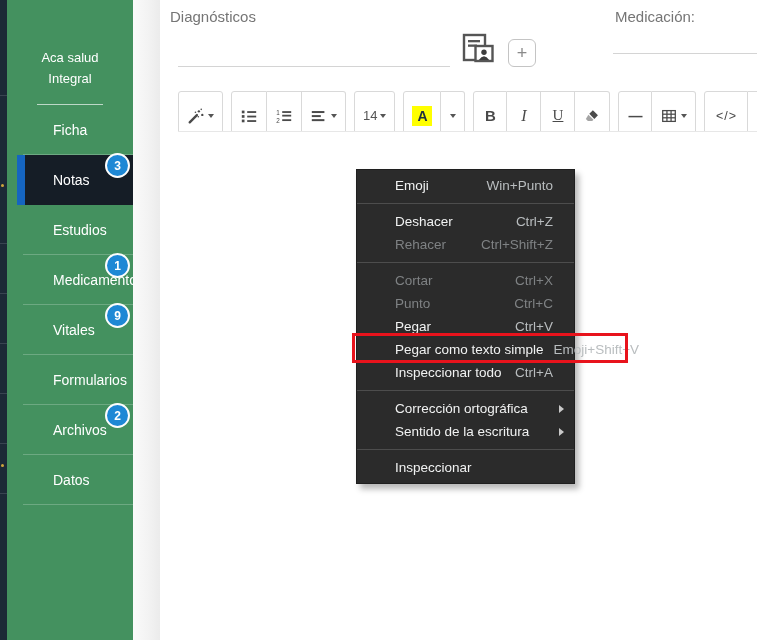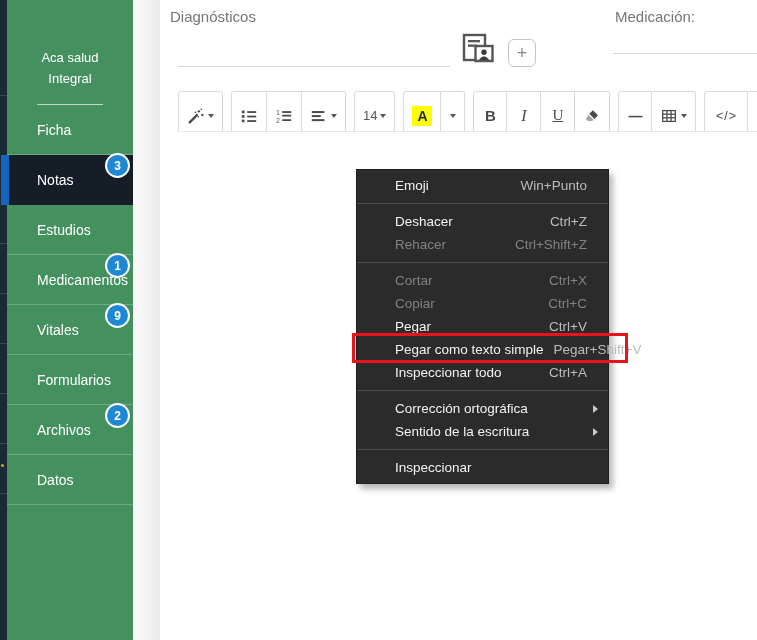--- a/index.html
+++ b/index.html
@@ -26,21 +26,21 @@
 
   
   .mini-strip{position:absolute;left:0;top:0;width:7px;height:640px;background:var(--dark-strip);}
   .mini-strip .tick{position:absolute;left:0;width:7px;height:1px;background:rgba(255,255,255,0.13);}
   .mini-strip .spark{position:absolute;left:1px;width:3px;height:3px;border-radius:50%;background:#e2b33c;opacity:.9;}
 
   
   .sidebar{position:absolute;left:7px;top:0;width:126px;height:640px;background:var(--green);color:#fff;}
   .brand{padding-top:35px;text-align:center;font-size:13px;line-height:21px;color:#fff;margin-top:12px;}
   .brand-divider{width:66px;margin:15px auto 0;border-top:1px solid rgba(255,255,255,0.65);}
-  .nav{margin-top:0;}
+  .nav{margin-top:0;margin-left:16px;}
   .nav-item{position:relative;height:50px;display:flex;align-items:center;
     padding-left:30px;font-size:14px;color:#fff;cursor:pointer;
     border-bottom:1px solid rgba(255,255,255,0.22);}
   .nav-item.active{background:var(--active-bg);border-bottom:none;}
   .nav-item.active::before{content:"";position:absolute;left:-6px;top:0;width:8px;height:100%;
     background:var(--active-bar);}
   .badge{position:absolute;top:-2px;right:3px;width:25px;height:25px;border-radius:50%;
     background:var(--badge-blue);border:2px solid #fdfdfd;color:#fff;font-size:12px;font-weight:bold;
     display:flex;align-items:center;justify-content:center;z-index:3;}
 
@@ -80,21 +80,21 @@
   .b-label{font-weight:bold;font-size:15px;}
   .i-label{font-style:italic;font-family:"Liberation Serif",serif;font-size:16px;}
   .u-label{text-decoration:underline;font-family:"Liberation Serif",serif;font-size:15px;}
   .hr-label{font-size:14px;font-weight:bold;}
   .code-label{font-size:12.5px;letter-spacing:1px;}
   .toolbar-divider{position:absolute;left:18px;top:131px;width:579px;border-top:1px solid #e7e7e7;}
 
   .editor-area{position:absolute;left:18px;top:132px;width:579px;height:500px;background:#fff;outline:none;}
 
   
-  .context-menu{position:absolute;left:356px;top:169px;width:253px;background:var(--menu-bg);
+  .context-menu{position:absolute;left:356px;top:169px;width:219px;background:var(--menu-bg);
     border:1px solid #1f1f1f;box-shadow:4px 5px 6px rgba(0,0,0,0.28);padding:4px 0;z-index:10;}
   .mi{position:relative;height:23px;display:flex;align-items:center;justify-content:space-between;
     padding:0 21px 0 38px;font-size:13.5px;color:var(--menu-text);cursor:default;white-space:nowrap;}
   .mi .sc{color:var(--menu-muted);margin-left:10px;}
   .mi.disabled,.mi.disabled .sc{color:var(--menu-disabled);}
   .mi .sub-arrow{position:absolute;right:10px;top:50%;transform:translateY(-50%);
     width:0;height:0;border-top:4px solid transparent;border-bottom:4px solid transparent;
     border-left:5px solid #c9c9c9;}
   .menu-sep{height:1px;background:var(--menu-sep);margin:6px 0;}
 
@@ -318,30 +318,30 @@
       <div class="mi disabled">
         <span>Rehacer</span>
         <span class="sc">Ctrl+Shift+Z</span>
       </div>
       <div class="menu-sep"></div>
       <div class="mi disabled">
         <span>Cortar</span>
         <span class="sc">Ctrl+X</span>
       </div>
       <div class="mi disabled">
-        <span>Copiar</span>
+        <span>Punto</span>
         <span class="sc">Ctrl+C</span>
       </div>
       <div class="mi">
         <span>Pegar</span>
         <span class="sc">Ctrl+V</span>
       </div>
       <div class="mi">
         <span>Pegar como texto simple</span>
-        <span class="sc">Pegar+Shift+V</span>
+        <span class="sc">Emoji+Shift+V</span>
       </div>
       <div class="mi">
         <span>Inspeccionar todo</span>
         <span class="sc">Ctrl+A</span>
       </div>
       <div class="menu-sep"></div>
       <div class="mi">
         <span>Corrección ortográfica</span>
         <span class="sub-arrow"></span>
       </div>

